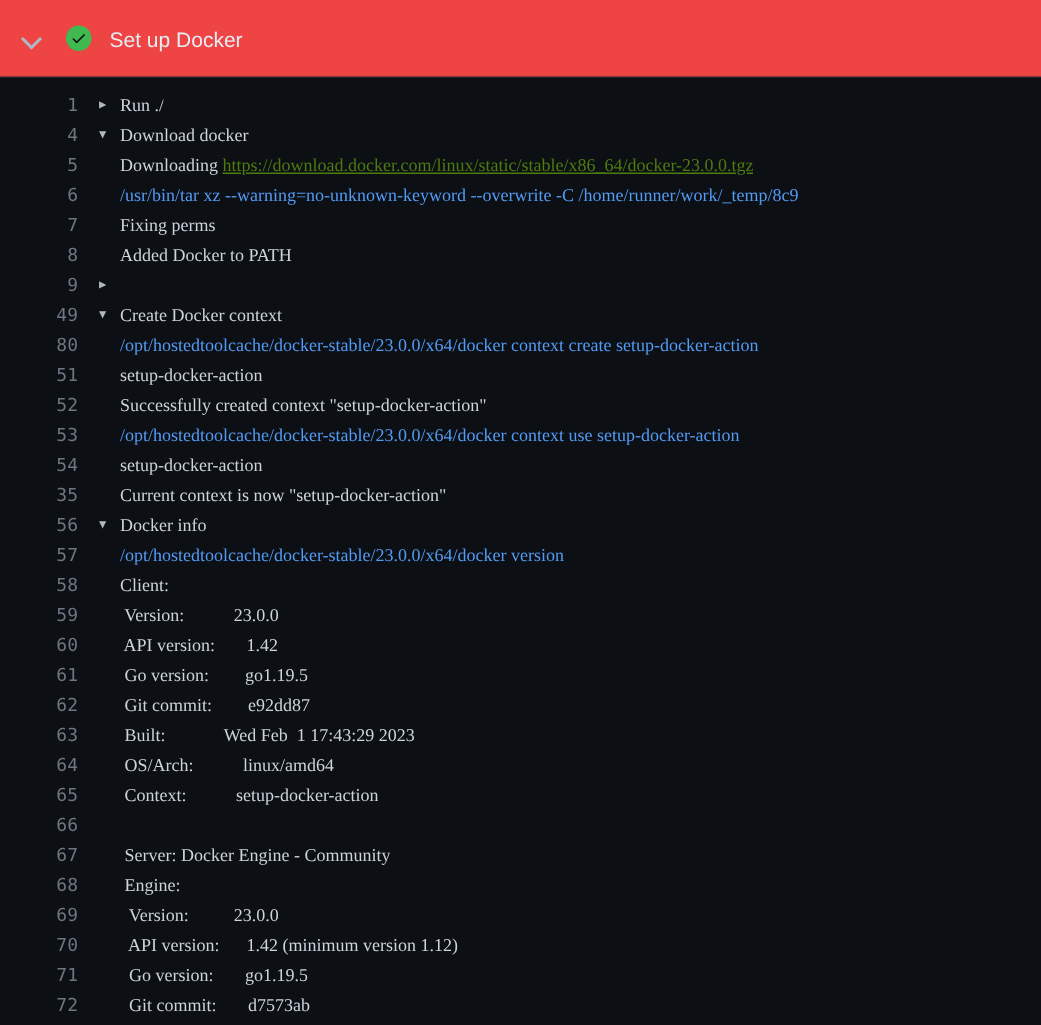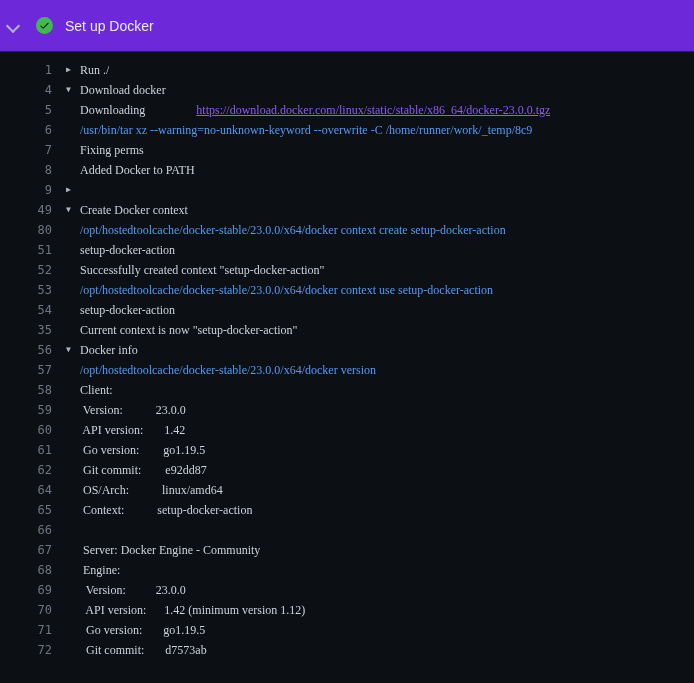--- a/index.html
+++ b/index.html
@@ -7,24 +7,24 @@
   body {
     background: #0c0f13;
     font-family: "Liberation Sans", sans-serif;
   }
   .window { width: 694px; height: 683px; display: flex; flex-direction: column; }
 
   
   .step-header {
     height: 52px;
     flex: 0 0 52px;
-    background: #6d28d9;
-    display: flex;
-    align-items: center;
-    padding: 0 8px;
+    background: #ef4444;
+    display: flex;
+    align-items: center;
+    padding: 0 16px;
     border-bottom: 1px solid #22272e;
     cursor: pointer;
   }
   .chevron-down {
     width: 10px; height: 10px;
     position: relative;
     margin-right: 18px;
     flex: 0 0 auto;
   }
   .chevron-down::before {
@@ -93,24 +93,23 @@
     color: #afb8c1;
     line-height: 20px;
   }
   .line-text {
     color: #cdd4dc;
     white-space: pre;
     font-family: Liberation Serif, serif;
   }
   .line-text.command { color: #539bf5; }
   .log-link {
-    color: #8b5cf6;
+    color: #4d7c0f;
     text-decoration: underline;
     cursor: pointer;
-    margin-left: 48px;
   }
 </style>
 </head>
 <body>
 
 <div class="window">
 
   <div class="step-header">
     <span class="chevron-down"></span>
     <span class="status-check">
@@ -201,20 +200,24 @@
         </div>
         <div class="log-row">
           <a class="line-num">61</a>
           <div class="line-content"><span class="arrow"></span><span class="line-text"> Go version:        go1.19.5</span></div>
         </div>
         <div class="log-row">
           <a class="line-num">62</a>
           <div class="line-content"><span class="arrow"></span><span class="line-text"> Git commit:        e92dd87</span></div>
         </div>
         <div class="log-row">
+          <a class="line-num">63</a>
+          <div class="line-content"><span class="arrow"></span><span class="line-text"> Built:             Wed Feb  1 17:43:29 2023</span></div>
+        </div>
+        <div class="log-row">
           <a class="line-num">64</a>
           <div class="line-content"><span class="arrow"></span><span class="line-text"> OS/Arch:           linux/amd64</span></div>
         </div>
         <div class="log-row">
           <a class="line-num">65</a>
           <div class="line-content"><span class="arrow"></span><span class="line-text"> Context:           setup-docker-action</span></div>
         </div>
         <div class="log-row">
           <a class="line-num">66</a>
           <div class="line-content"><span class="arrow"></span><span class="line-text"></span></div>

